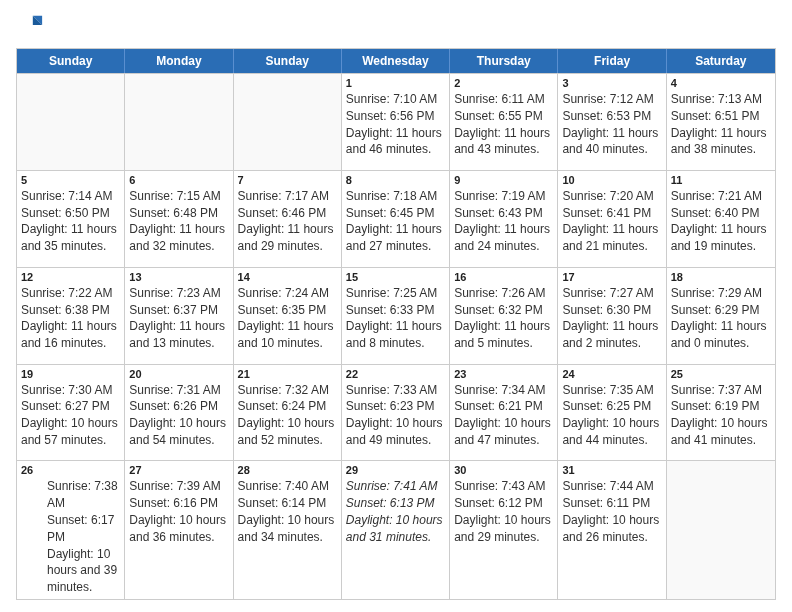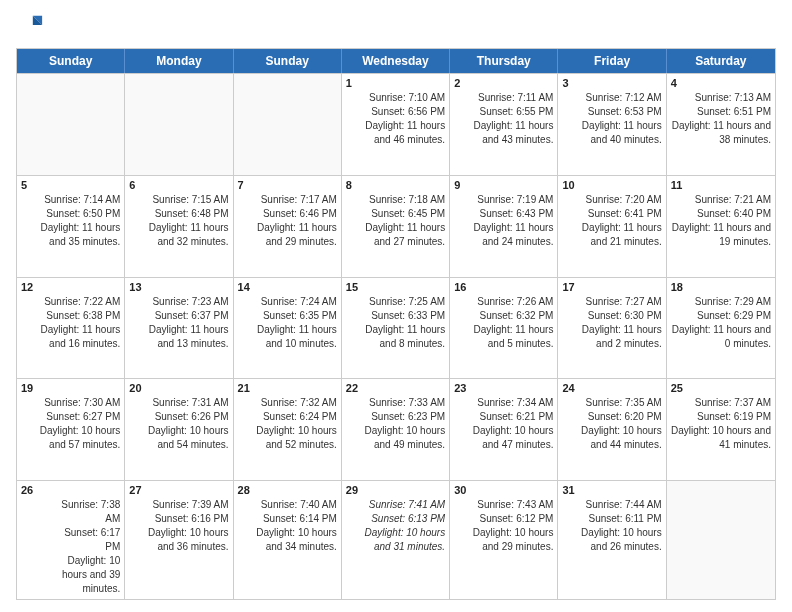--- a/index.html
+++ b/index.html
@@ -102,22 +102,21 @@
     .cal-cell.empty { background: #f9f9f9; }
     .day-num {
       font-size: 11px;
       font-weight: bold;
       margin-bottom: 2px;
       color: #222;
     }
     .cell-info {
       line-height: 1.4;
       color: #333;
-      font-size: 10px;
-      text-align: right;
+      font-size: 12px;
     }
   </style>
 </head>
 <body>
 
 <div class="page">
   <div class="header">
     <div class="logo">
       <svg class="logo-icon" viewBox="0 0 30 30">
         <polygon points="18,4 28,4 28,14" fill="#2a6db5"></polygon>
@@ -150,21 +149,21 @@
           <div class="cal-cell empty"></div>
           <div class="cal-cell empty"></div>
           <div class="cal-cell">
             <div class="day-num">1</div>
             <div class="cell-info" style="white-space: pre-line;">Sunrise: 7:10 AM
 Sunset: 6:56 PM
 Daylight: 11 hours and 46 minutes.</div>
           </div>
           <div class="cal-cell">
             <div class="day-num">2</div>
-            <div class="cell-info" style="white-space: pre-line;">Sunrise: 7:11 AM
+            <div class="cell-info" style="white-space: pre-line;">Sunrise: 6:11 AM
 Sunset: 6:55 PM
 Daylight: 11 hours and 43 minutes.</div>
           </div>
           <div class="cal-cell">
             <div class="day-num">3</div>
             <div class="cell-info" style="white-space: pre-line;">Sunrise: 7:12 AM
 Sunset: 6:53 PM
 Daylight: 11 hours and 40 minutes.</div>
           </div>
           <div class="cal-cell">
@@ -289,21 +288,21 @@
           </div>
           <div class="cal-cell">
             <div class="day-num">23</div>
             <div class="cell-info" style="white-space: pre-line;">Sunrise: 7:34 AM
 Sunset: 6:21 PM
 Daylight: 10 hours and 47 minutes.</div>
           </div>
           <div class="cal-cell">
             <div class="day-num">24</div>
             <div class="cell-info" style="white-space: pre-line;">Sunrise: 7:35 AM
-Sunset: 6:20 PM
+Sunset: 6:25 PM
 Daylight: 10 hours and 44 minutes.</div>
           </div>
           <div class="cal-cell">
             <div class="day-num">25</div>
             <div class="cell-info" style="white-space: pre-line;">Sunrise: 7:37 AM
 Sunset: 6:19 PM
 Daylight: 10 hours and 41 minutes.</div>
           </div>
         </div>
         <div class="cal-row">

